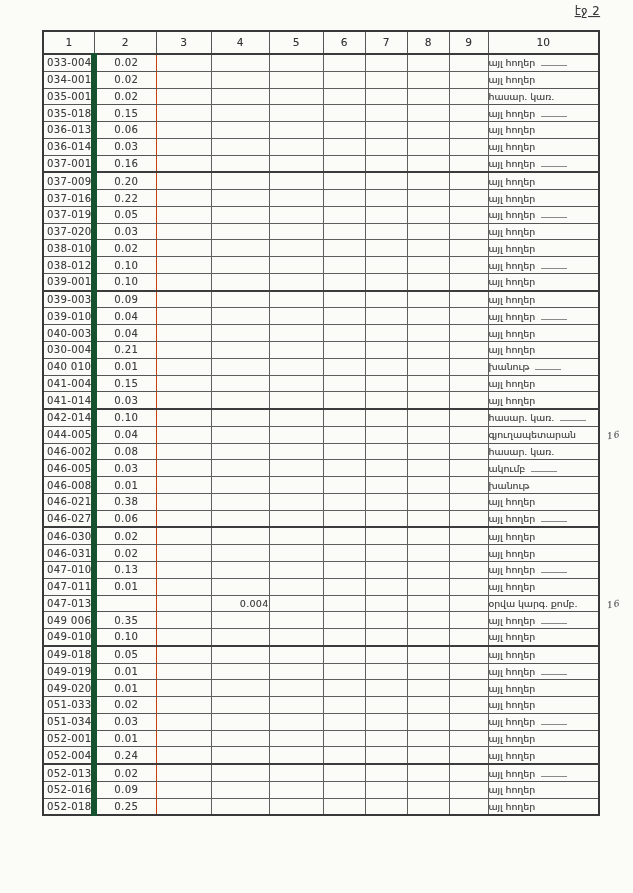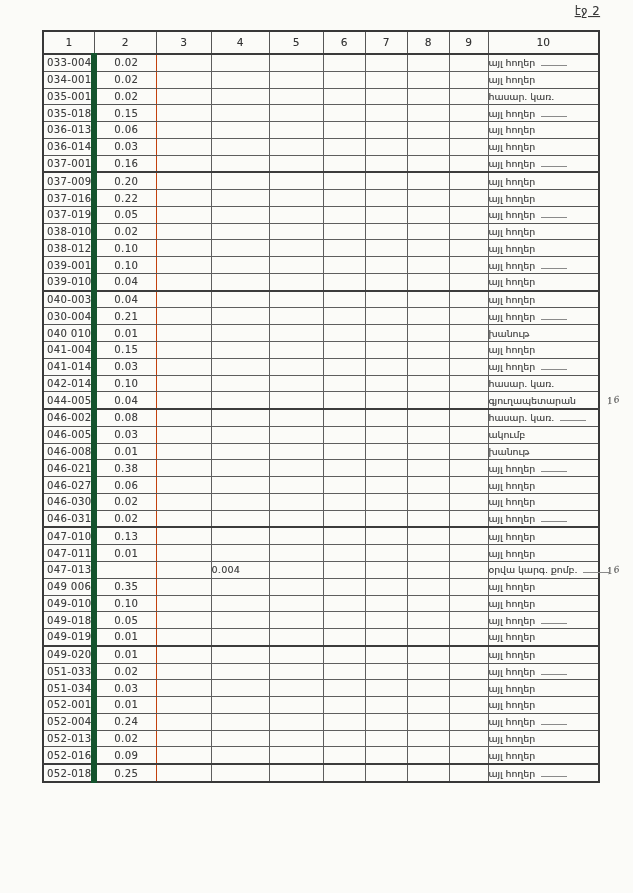--- a/index.html
+++ b/index.html
@@ -27,21 +27,21 @@
     height:15.77px;line-height:15px;
     text-shadow:0.3px 0.3px 0 rgba(70,70,70,0.4);
   }
   th{
     height:21px;font-weight:normal;font-size:10.5px;color:#333;
     border-bottom:2px solid #3a3a3a;text-align:center;
   }
   td.c1{font-size:10px;text-align:left;padding-left:3px;letter-spacing:0.4px;border-right:6px solid #14532d;}
   td.c2{font-size:10px;text-align:center;letter-spacing:0.4px;border-right:1px solid #c2410c;}
   td.cm{border-color:#5e5e5e;}
-  td.c4{font-size:9.5px;text-align:left;letter-spacing:0.3px;margin-left:45px;}
+  td.c4{font-size:9.5px;text-align:right;letter-spacing:0.3px;margin-left:45px;}
   td.c10{font-size:9.3px;text-align:left;position:relative;overflow:visible;border-left:1px solid #4a4a4a;}
   
   tbody tr:nth-child(3n+1) td.c10 .use::after{
     content:"";display:inline-block;width:26px;margin-left:6px;
     border-bottom:1px solid #8a8a8a;height:1px;vertical-align:baseline;
   }
   
   tbody tr:nth-child(2n) td{border-bottom-width:1.5px;}
   tbody tr:nth-child(7n) td{border-bottom-color:#3c3c3c;border-bottom-width:2px;}
   .note{
@@ -219,20 +219,34 @@
     <td class="cm"></td>
     <td class="cm"></td>
     <td class="cm"></td>
     <td class="cm"></td>
     <td class="cm"></td>
     <td class="c10">
       <span class="use">այլ հողեր</span>
     </td>
   </tr>
         <tr>
+    <td class="c1">037-020</td>
+    <td class="c2">0.03</td>
+    <td class="cm"></td>
+    <td class="cm c4"></td>
+    <td class="cm"></td>
+    <td class="cm"></td>
+    <td class="cm"></td>
+    <td class="cm"></td>
+    <td class="cm"></td>
+    <td class="c10">
+      <span class="use">այլ հողեր</span>
+    </td>
+  </tr>
+        <tr>
     <td class="c1">038-010</td>
     <td class="c2">0.02</td>
     <td class="cm"></td>
     <td class="cm c4"></td>
     <td class="cm"></td>
     <td class="cm"></td>
     <td class="cm"></td>
     <td class="cm"></td>
     <td class="cm"></td>
     <td class="c10">
@@ -249,20 +263,34 @@
     <td class="cm"></td>
     <td class="cm"></td>
     <td class="cm"></td>
     <td class="c10">
       <span class="use">այլ հողեր</span>
     </td>
   </tr>
         <tr>
     <td class="c1">039-001</td>
     <td class="c2">0.10</td>
+    <td class="cm"></td>
+    <td class="cm c4"></td>
+    <td class="cm"></td>
+    <td class="cm"></td>
+    <td class="cm"></td>
+    <td class="cm"></td>
+    <td class="cm"></td>
+    <td class="c10">
+      <span class="use">այլ հողեր</span>
+    </td>
+  </tr>
+        <tr>
+    <td class="c1">039-003</td>
+    <td class="c2">0.09</td>
     <td class="cm"></td>
     <td class="cm c4"></td>
     <td class="cm"></td>
     <td class="cm"></td>
     <td class="cm"></td>
     <td class="cm"></td>
     <td class="cm"></td>
     <td class="c10">
       <span class="use">այլ հողեր</span>
     </td>

